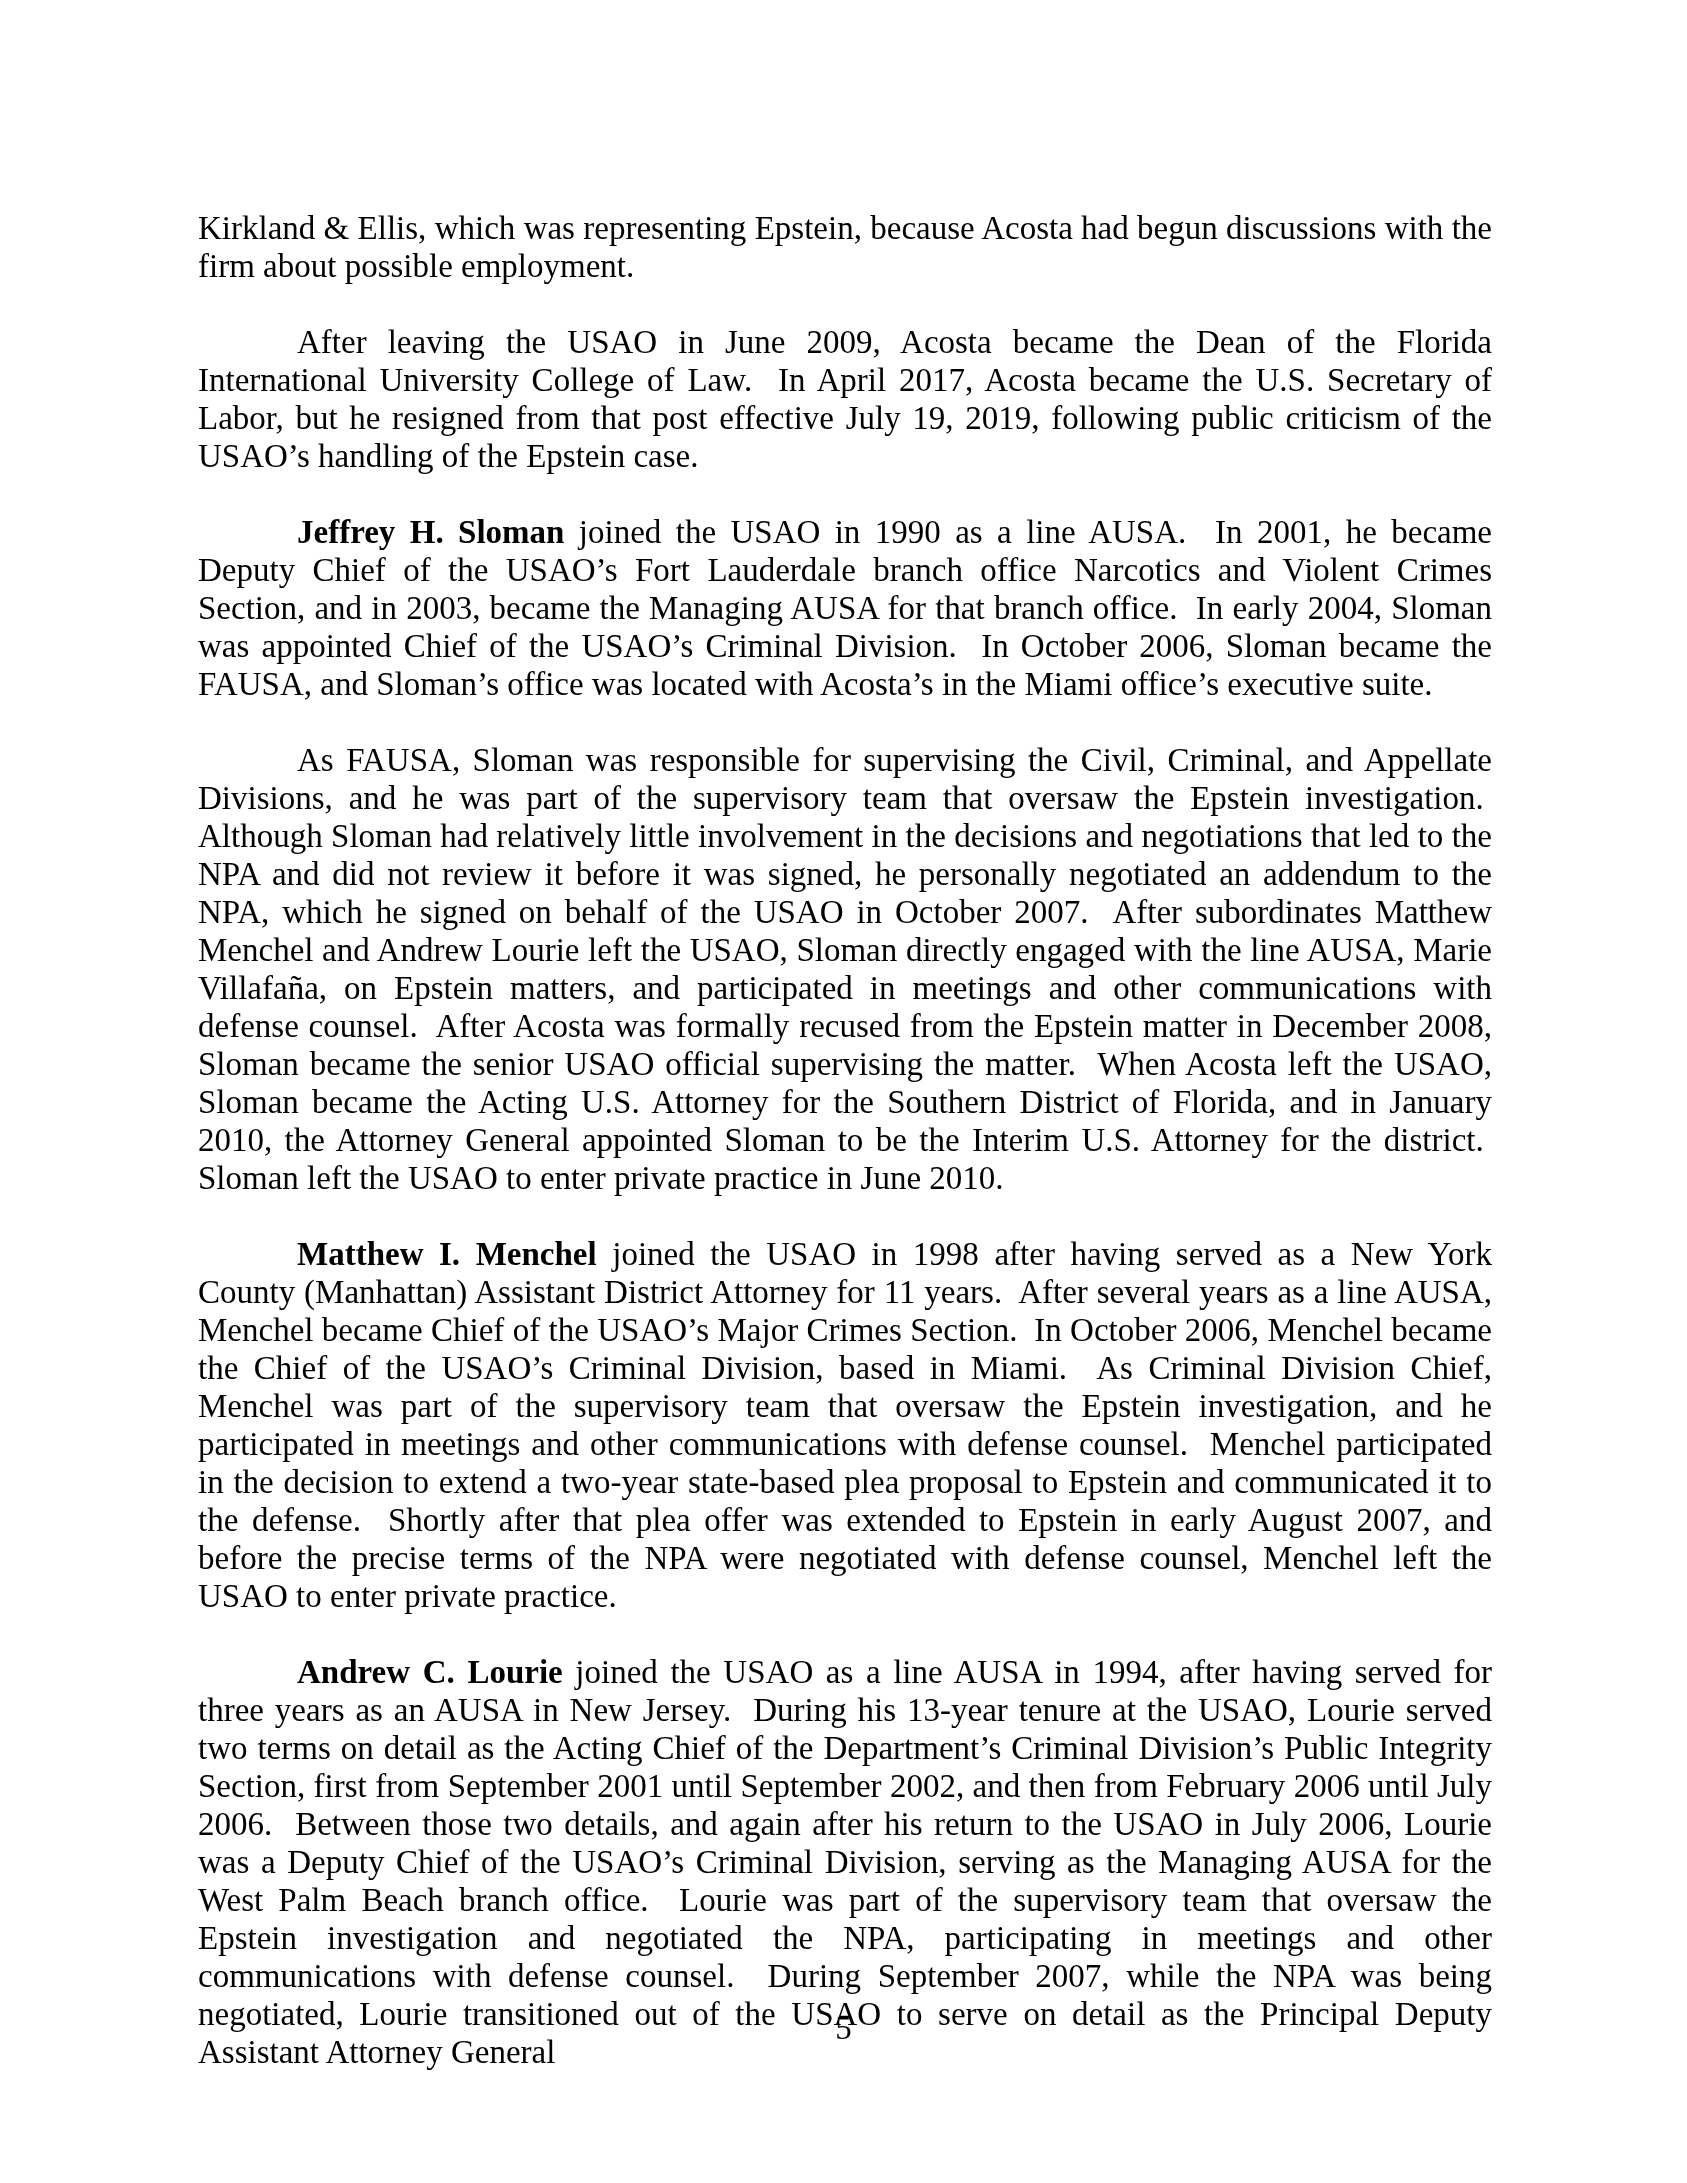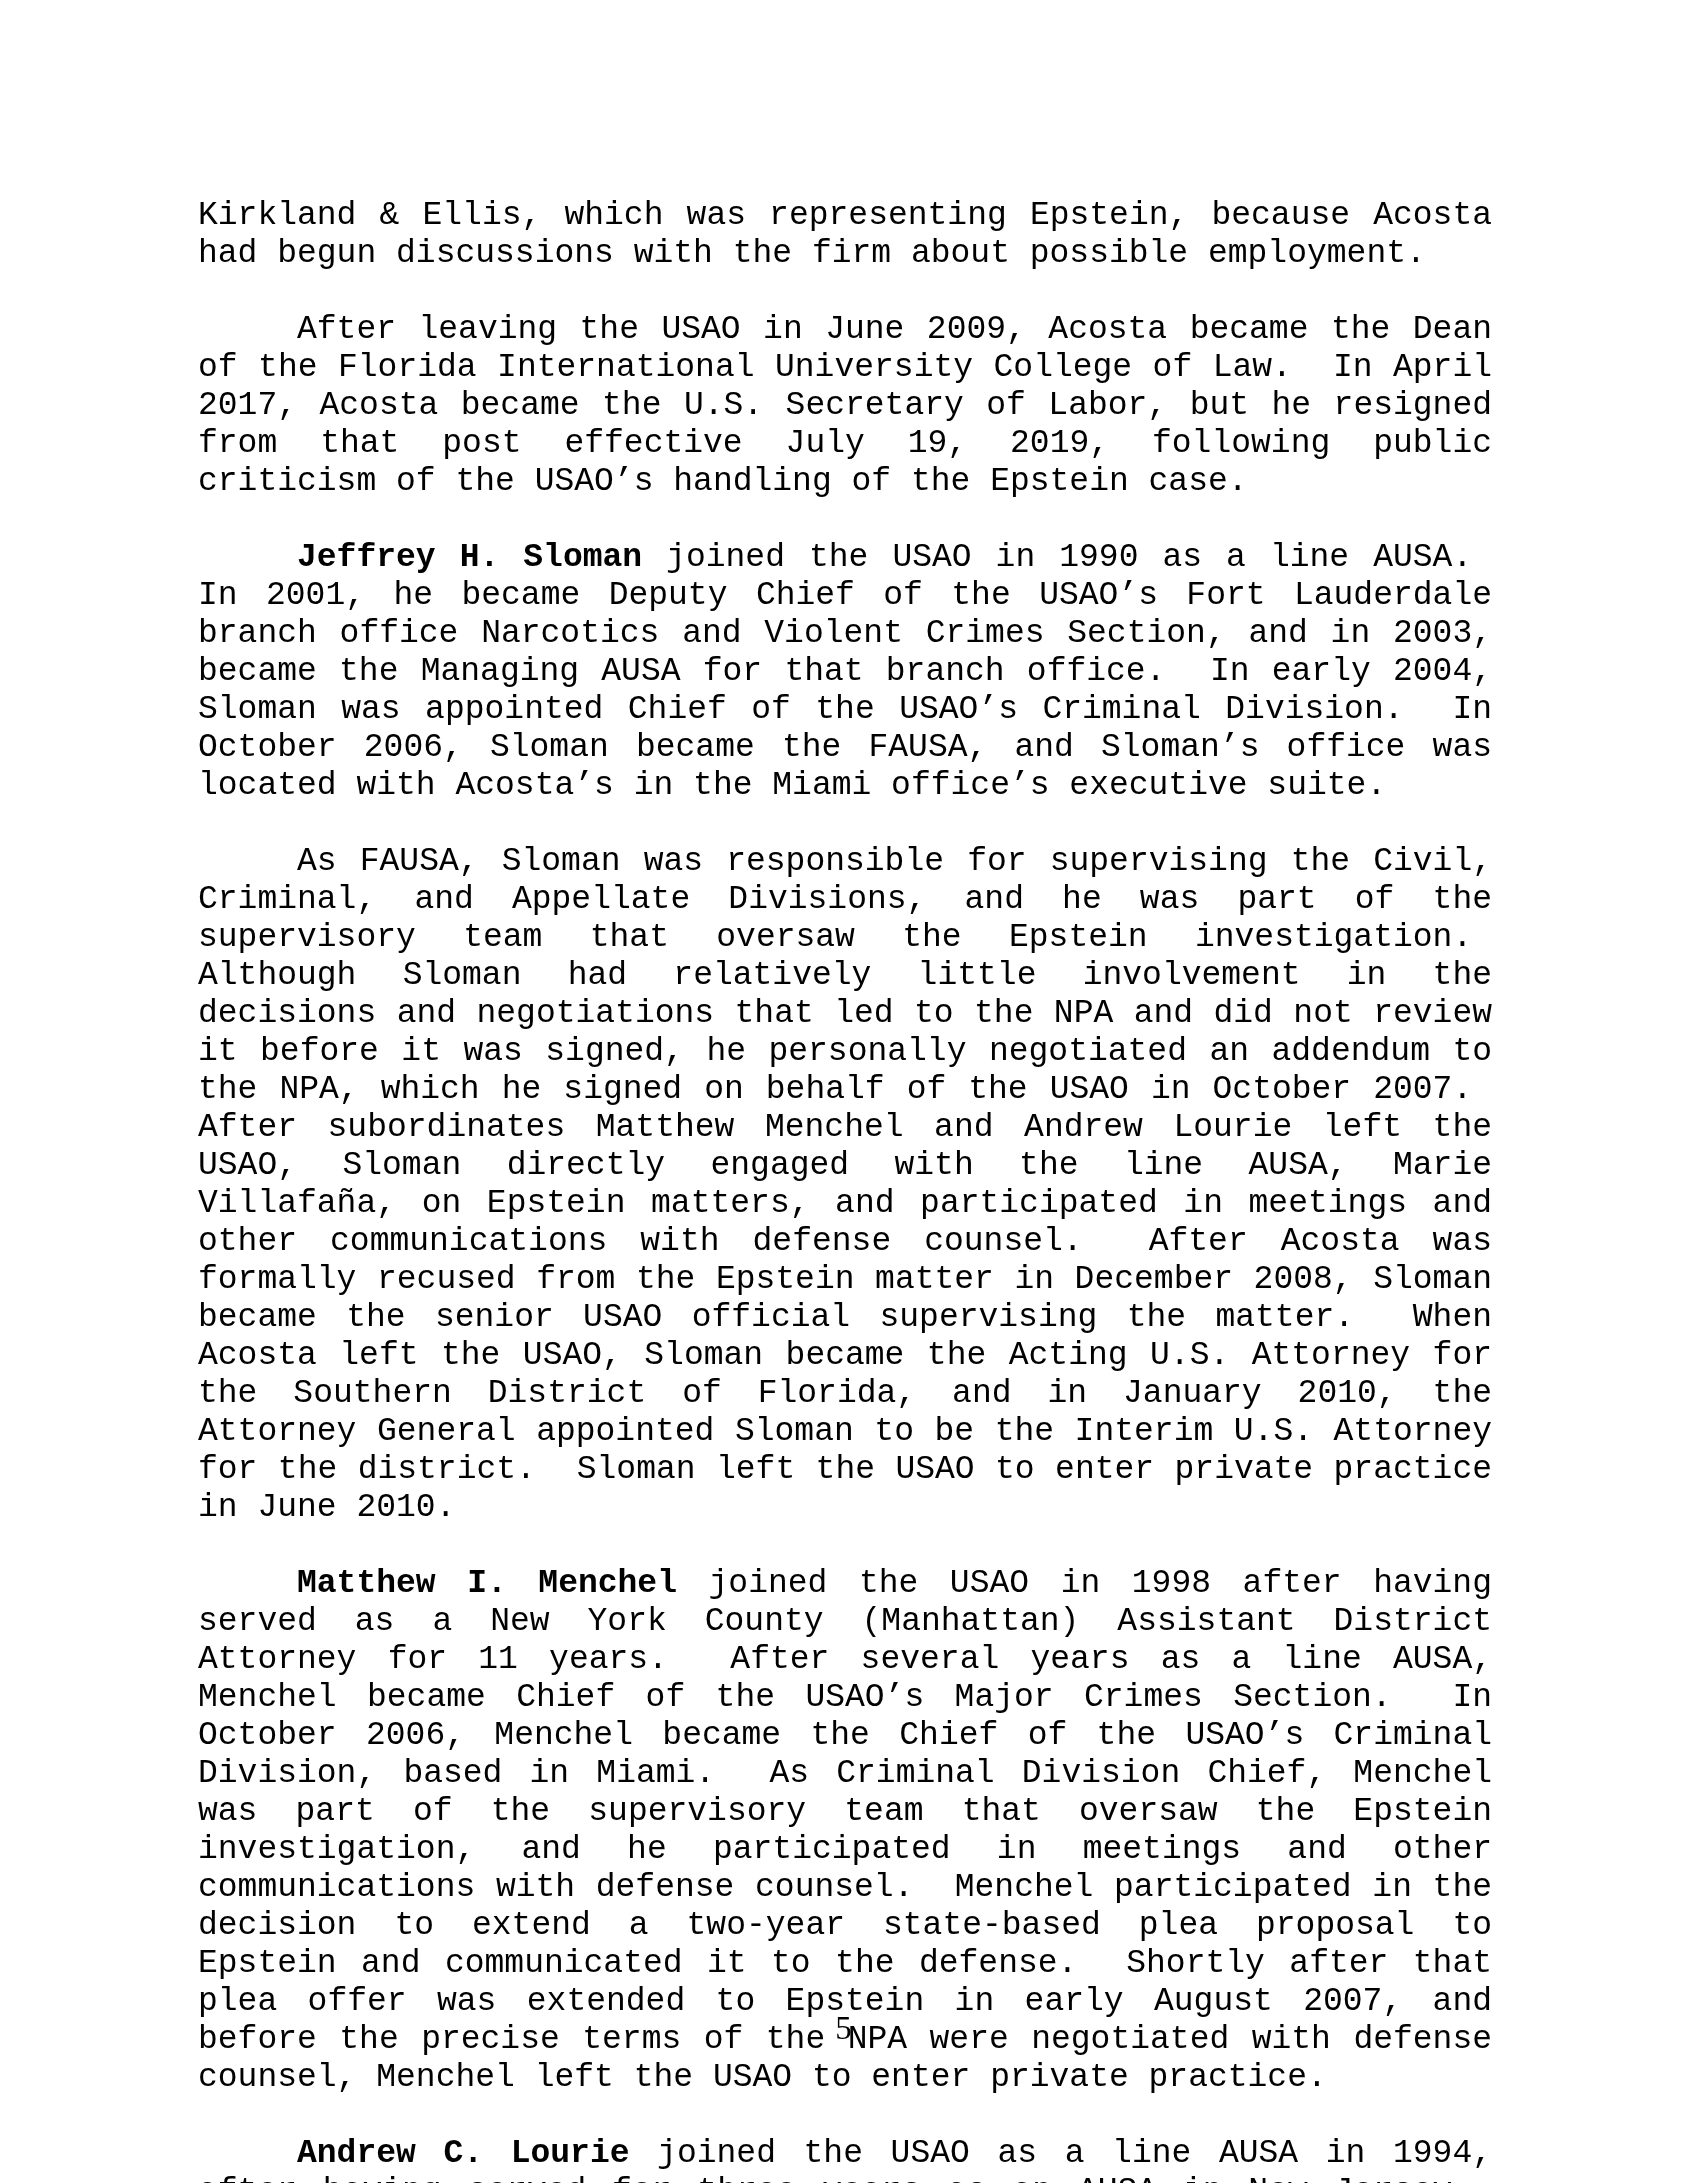--- a/index.html
+++ b/index.html
@@ -19,23 +19,22 @@
   .doc-body {
     position: absolute;
     left: 198px;
     top: 193px;
     width: 1294px;
     font-size: 33px;
     line-height: 38px;
     text-align: justify;
   }
   .doc-body p {
-    margin: 4px 0 38px 0;
+    margin: 16px 0 38px 0;
     padding: 0;
-    font-family: Liberation Mono, monospace;
   }
   .doc-body p.indent {
     text-indent: 99px;
   }
   .bold {
     font-weight: bold;
   }
   .page-number {
     position: absolute;
     left: 0;

